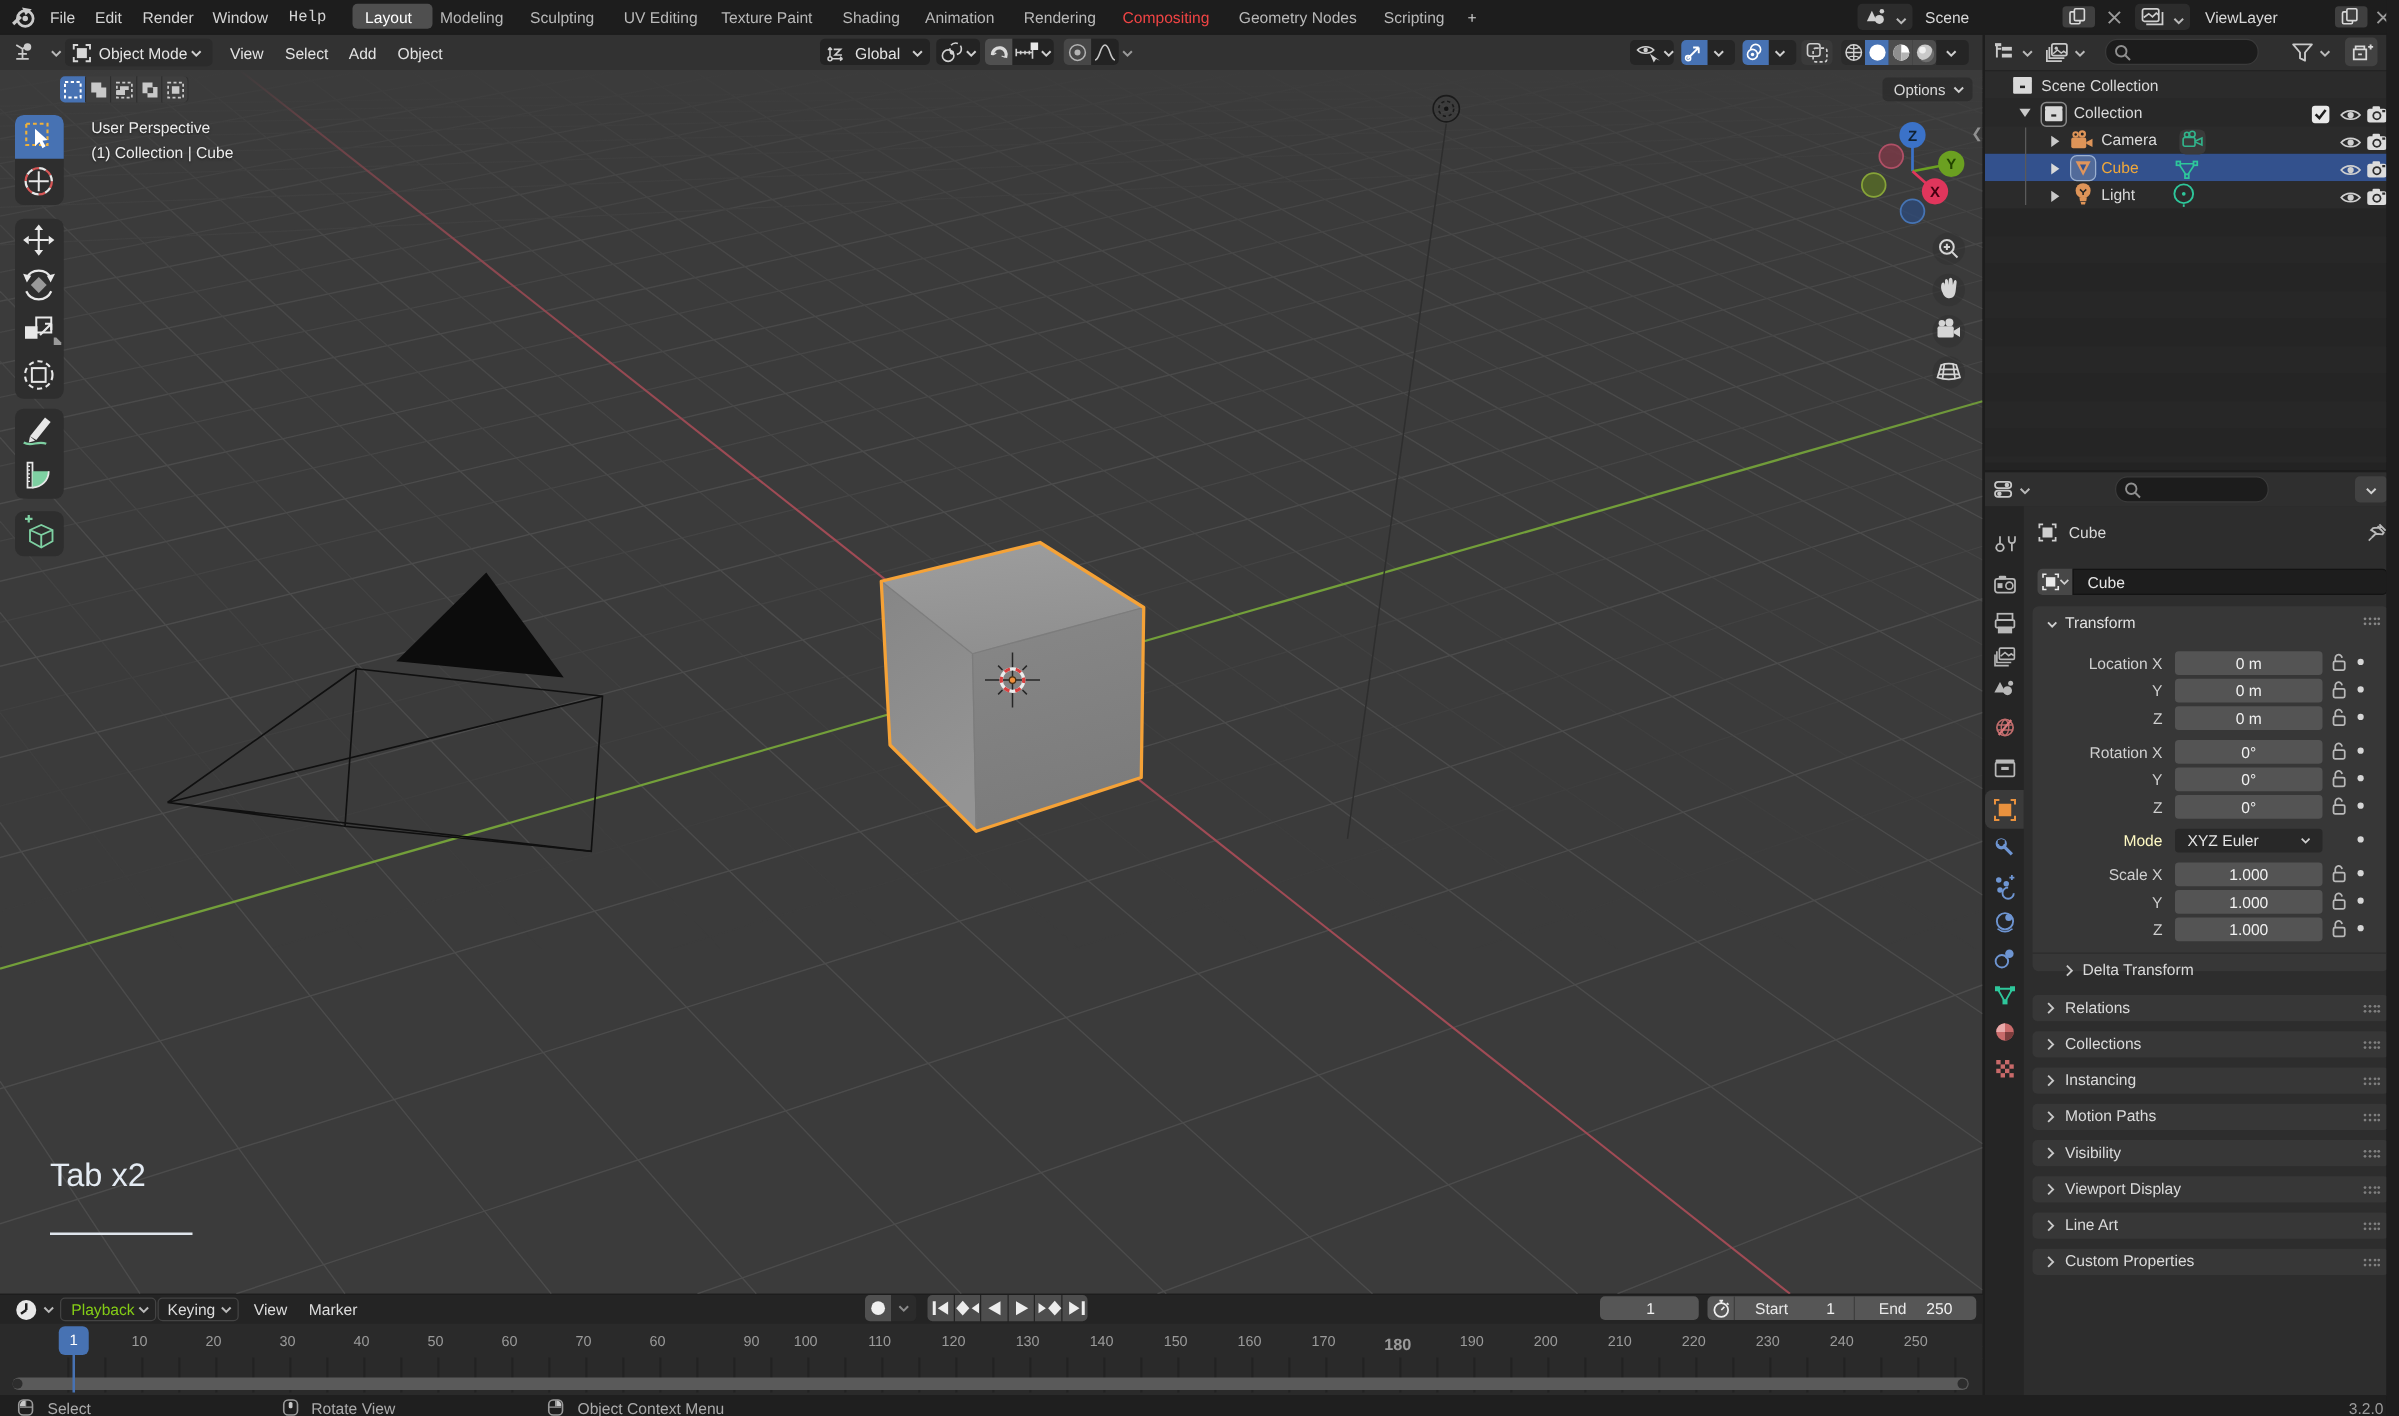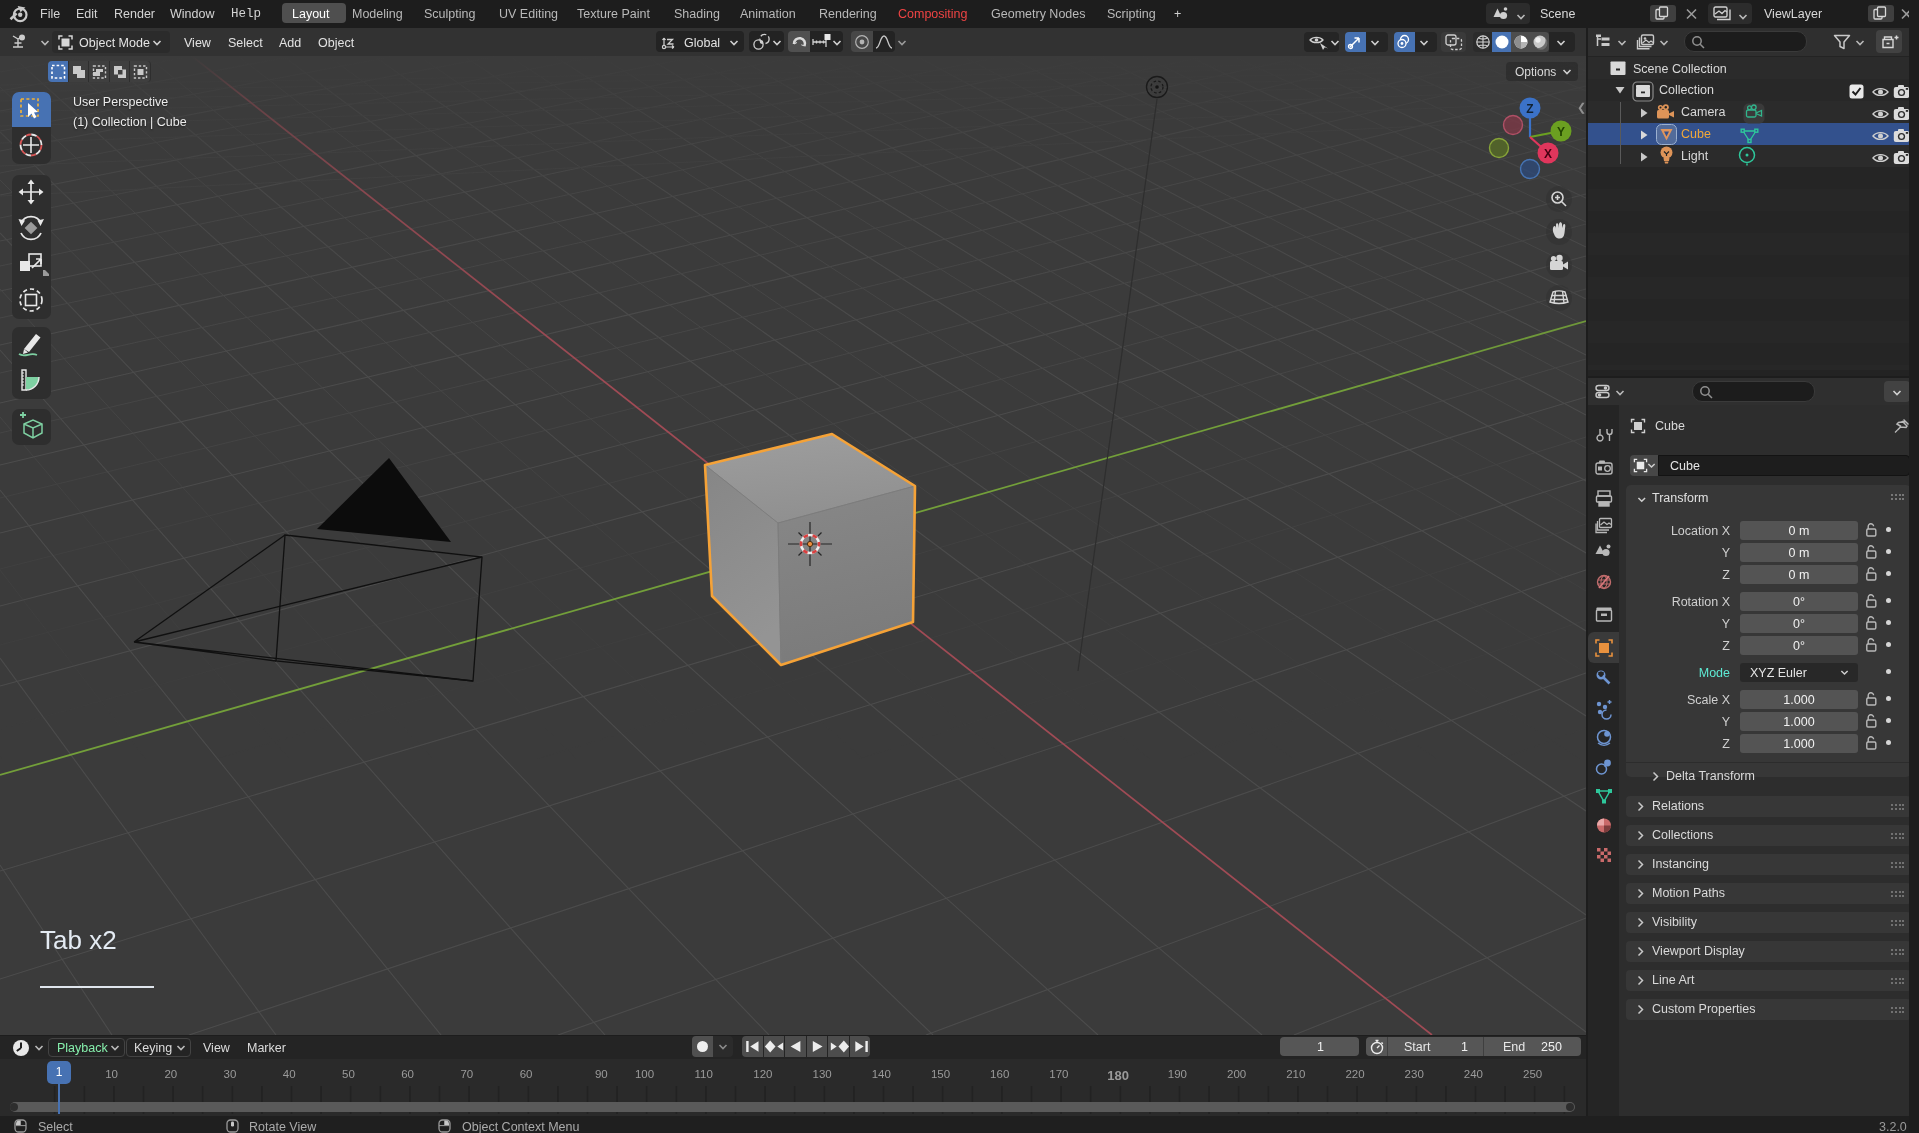--- a/index.html
+++ b/index.html
@@ -873,21 +873,21 @@
 </svg>
     <div class="abs" style="left:1886px;top:718px;width:5px;height:5px;border-radius:50%;background:#d6d6d6;"></div>
 <div class="tx" style="left:1738px;top:738px;font-size:12.5px;color:#cfcfcf;transform:translateX(-100%);padding-right:8px;">Z</div>
 <div class="abs" style="left:1740px;top:734px;width:118px;height:19px;background:#545454;border-radius:3px;"></div>
 <div class="tx" style="left:1799px;top:738px;font-size:12.5px;color:#f1f1f1;transform:translateX(-50%);">1.000</div>
 <svg class="abs" style="left:1864px;top:735px;" width="15" height="16" viewBox="0 0 15 16">
 <path d="M4.2 7 V4.6 A2.7 2.7 0 0 1 9.6 4.3" fill="none" stroke="#b9b9b9" stroke-width="1.4"></path>
 <rect x="2.8" y="7" width="9" height="7" rx="1.2" fill="none" stroke="#b9b9b9" stroke-width="1.4"></rect>
 </svg>
     <div class="abs" style="left:1886px;top:740px;width:5px;height:5px;border-radius:50%;background:#d6d6d6;"></div>
-<div class="tx" style="left:1738px;top:667px;font-size:12.5px;color:#5eead4;transform:translateX(-100%);padding-right:8px;">Mode</div>
+<div class="tx" style="left:1738px;top:667px;font-size:12.5px;color:#fef9c3;transform:translateX(-100%);padding-right:8px;">Mode</div>
 <div class="abs" style="left:1740px;top:663px;width:118px;height:19px;background:#282828;border-radius:3px;"></div>
 <div class="tx" style="left:1750px;top:667px;font-size:12.5px;color:#e5e5e5;">XYZ Euler</div>
 <svg class="abs" style="left:1840px;top:670px;" width="9.0" height="5.4" viewBox="0 0 10 6">
       <path d="M1.5 1 L5 4.5 L8.5 1" fill="none" stroke="#cfcfcf" stroke-width="1.6"></path>
     </svg>
 <div class="abs" style="left:1886px;top:669px;width:5px;height:5px;border-radius:50%;background:#d6d6d6;"></div>
 <div class="abs" style="left:1626px;top:762px;width:285px;height:1px;background:#2c2c2c;"></div>
 <svg class="abs" style="left:1652px;top:771px;" width="7" height="11" viewBox="0 0 7 11">
       <path d="M1.5 1.5 L5.5 5.5 L1.5 9.5" fill="none" stroke="#c9c9c9" stroke-width="1.5"></path>
     </svg>
@@ -1031,21 +1031,21 @@
 <div class="abs" style="left:0;top:1036px;width:1586px;height:80px;background:#2a2a2a;"></div>
 <div class="abs" style="left:0;top:1036px;width:1586px;height:23px;background:#242424;"></div>
 <svg class="abs" style="left:12px;top:1039px;" width="22" height="18" viewBox="0 0 22 18">
 <circle cx="9" cy="9" r="8" fill="#e8e8e8"></circle>
 <path d="M9 9 L9 3.6 M9 9 L4.8 12" stroke="#1d1d1d" stroke-width="2" fill="none"></path>
 </svg>
 <svg class="abs" style="left:34px;top:1045px;" width="10.0" height="6.0" viewBox="0 0 10 6">
       <path d="M1.5 1 L5 4.5 L8.5 1" fill="none" stroke="#b9b9b9" stroke-width="1.6"></path>
     </svg>
 <div class="abs" style="left:48px;top:1038px;width:77px;height:19px;border:1px solid #434343;border-radius:4px;"></div>
-<div class="tx" style="left:57px;top:1042px;font-size:12.5px;color:#86efac;">Playback</div>
+<div class="tx" style="left:57px;top:1042px;font-size:12.5px;color:#84cc16;">Playback</div>
 <svg class="abs" style="left:110px;top:1045px;" width="10.0" height="6.0" viewBox="0 0 10 6">
       <path d="M1.5 1 L5 4.5 L8.5 1" fill="none" stroke="#b9b9b9" stroke-width="1.6"></path>
     </svg>
 <div class="abs" style="left:126px;top:1038px;width:65px;height:19px;border:1px solid #434343;border-radius:4px;"></div>
 <div class="tx" style="left:134px;top:1042px;font-size:12.5px;color:#dcdcdc;">Keying</div>
 <svg class="abs" style="left:176px;top:1045px;" width="10.0" height="6.0" viewBox="0 0 10 6">
       <path d="M1.5 1 L5 4.5 L8.5 1" fill="none" stroke="#b9b9b9" stroke-width="1.6"></path>
     </svg>
 <div class="tx" style="left:203px;top:1042px;font-size:12.5px;color:#dcdcdc;">View</div>
 <div class="tx" style="left:247px;top:1042px;font-size:12.5px;color:#dcdcdc;">Marker</div>

